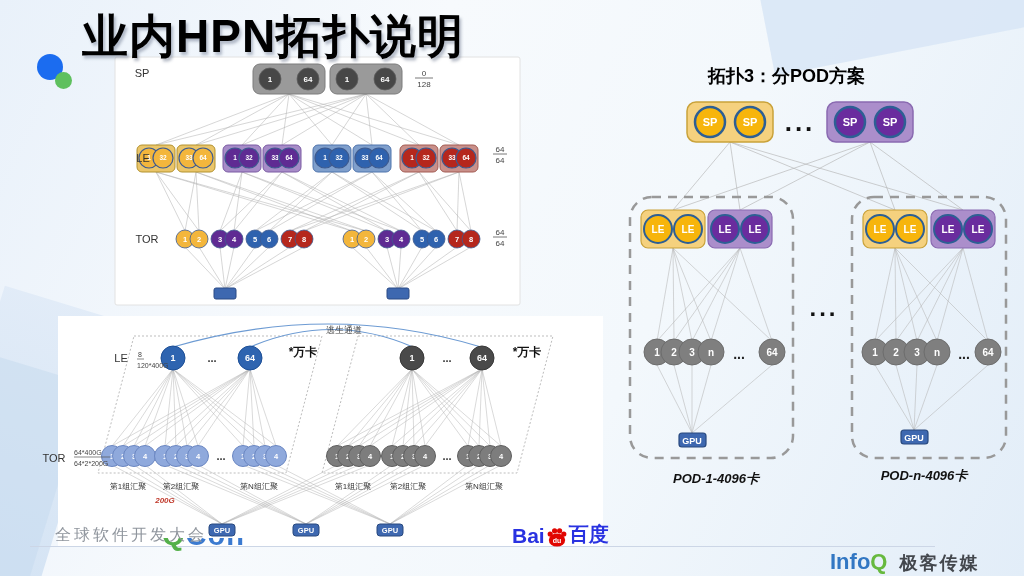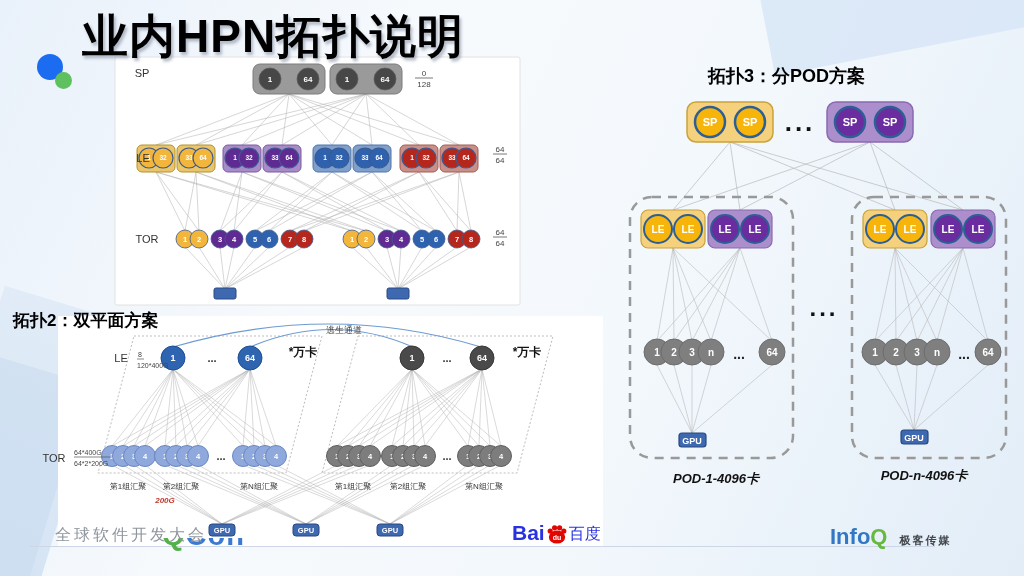--- a/index.html
+++ b/index.html
@@ -23,25 +23,25 @@
   .h3pos{left:708px;top:64px;font-size:18px;}
   .footer-divider{position:absolute;left:30px;top:546px;width:905px;height:1px;background:#ccd6e6;}
   .qcon-clip{position:absolute;left:162px;top:538px;width:110px;height:13px;overflow:hidden;}
   .qcon-inner{position:relative;top:-19px;font-size:29px;font-weight:bold;letter-spacing:1px;display:block;}
   .qcon-q{color:#54b04a;}
   .qcon-rest{color:#3b7ad0;}
   .qcon-caption{position:absolute;left:55px;top:525px;font-size:16px;color:#8f959d;letter-spacing:3px;}
   .baidu{position:absolute;left:512px;top:521px;display:flex;align-items:flex-end;}
   .baidu-bai{font-size:21px;font-weight:bold;color:#2932e1;}
   .baidu .paw{margin:-5px 1px 0 1px;}
-  .baidu-cn{font-size:16px;font-weight:normal;color:#2932e1;}
-  .infoq{position:absolute;left:830px;top:524px;display:flex;align-items:baseline;}
+  .baidu-cn{font-size:20px;font-weight:bold;color:#2932e1;}
+  .infoq{position:absolute;left:830px;top:549px;display:flex;align-items:baseline;}
   .infoq-info{font-size:22px;font-weight:bold;color:#3277c3;}
   .infoq-q{font-size:22px;font-weight:bold;color:#67b93e;}
-  .infoq-caption{font-size:11px;font-weight:bold;color:#43474d;margin-left:12px;letter-spacing:2px;}
+  .infoq-caption{font-size:18px;font-weight:bold;color:#43474d;margin-left:12px;letter-spacing:2px;}
 </style>
 </head>
 <body>
 
 <div class="slide">
   <div class="wedge wedge-left1"></div>
   <div class="wedge wedge-left2"></div>
   <div class="wedge wedge-tr"></div>
 
   <svg id="diagram" viewBox="0 0 1024 576">
@@ -466,21 +466,20 @@
       <rect x="901" y="430" width="27" height="14" rx="3" ry="3" fill="#3e68b0" stroke="#28497f" stroke-width="1.2"></rect>
       <text x="914" y="441" font-size="9" fill="#fff" text-anchor="middle" font-weight="bold">GPU</text>
       <text x="716" y="483" font-size="13" fill="#111" text-anchor="middle" font-weight="bold" font-style="italic">POD-1-4096卡</text>
       <text x="924" y="480" font-size="13" fill="#111" text-anchor="middle" font-weight="bold" font-style="italic">POD-n-4096卡</text>
     </svg>
 
   <h1 class="title">业内HPN拓扑说明</h1>
   <div class="deco-dot deco-dot-blue"></div>
   <div class="deco-dot deco-dot-green"></div>
 
-  <div class="heading h2pos">拓扑2：双平面方案</div>
   <div class="heading h3pos">拓扑3：分POD方案</div>
 
   <div class="footer-divider"></div>
 
   <div class="qcon-clip">
     <span class="qcon-inner"><span class="qcon-q">Q</span><span class="qcon-rest">Con</span></span>
   </div>
   <div class="qcon-caption">全球软件开发大会</div>
 
   <div class="baidu">

